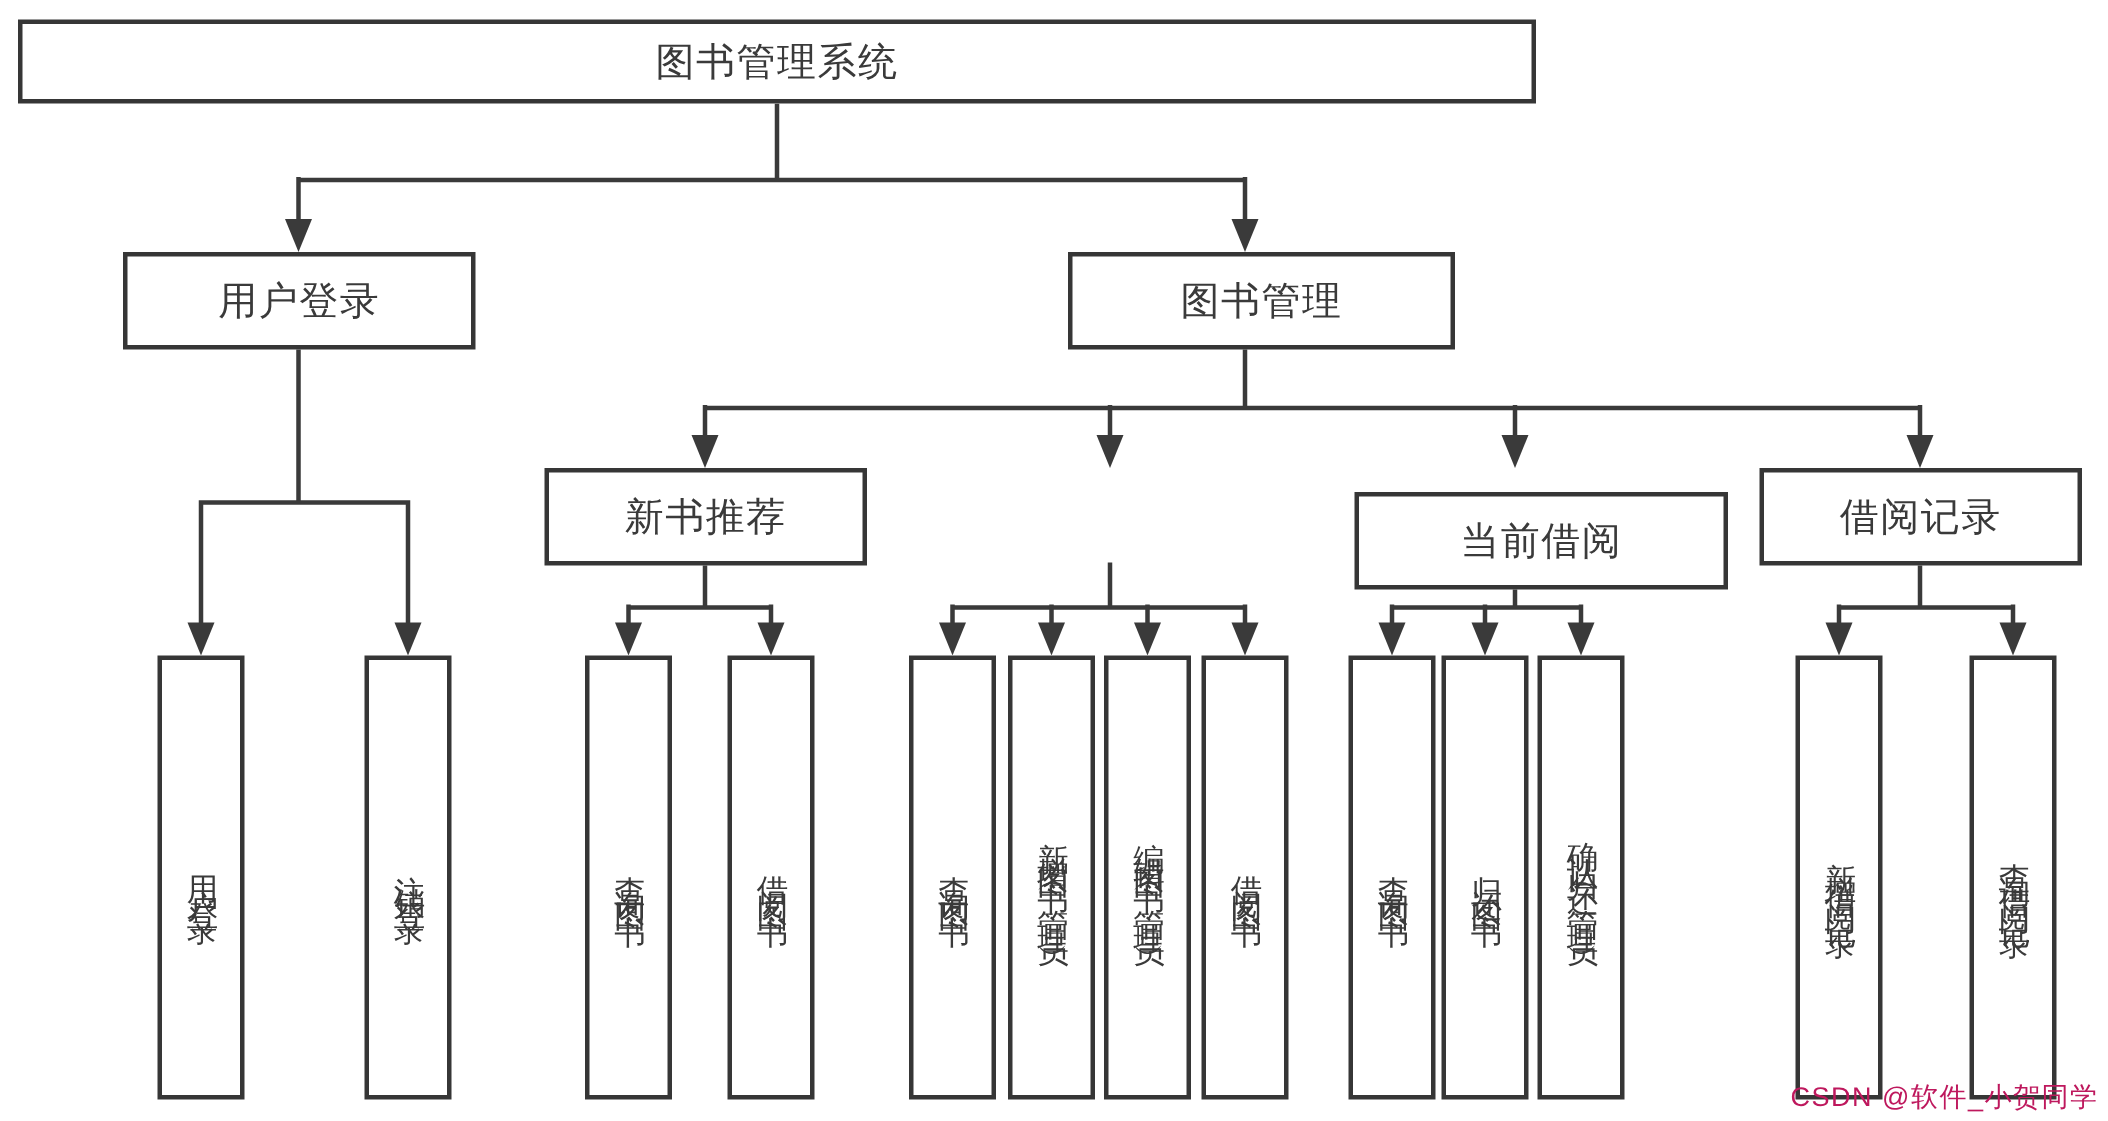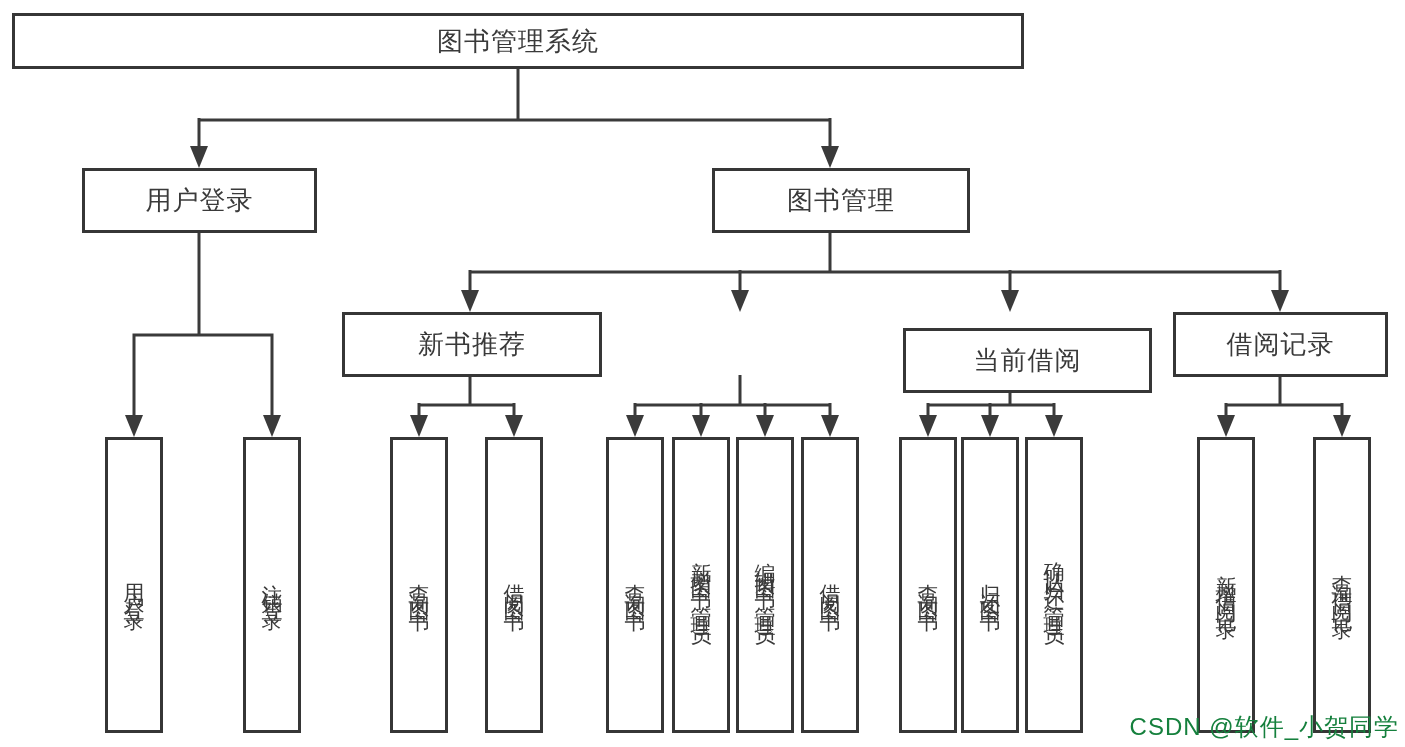--- a/index.html
+++ b/index.html
@@ -12,21 +12,21 @@
     position:absolute;background:#fff;border:3px solid #363636;box-sizing:border-box;
     display:flex;align-items:center;justify-content:center;color:#3a3a3a;z-index:2;
   }
   .node.h .label{font-size:26px;letter-spacing:1px;white-space:nowrap;}
   .node.leaf{width:58px;top:437px;height:296px;}
   .node.leaf .label{
     writing-mode:vertical-rl;text-orientation:mixed;
     font-size:21px;letter-spacing:9px;line-height:1.05;
   }
   .watermark{
-    position:absolute;right:6px;bottom:4px;font-size:24px;color:#15803d;
+    position:absolute;right:6px;bottom:4px;font-size:18px;color:#be185d;
     letter-spacing:1px;z-index:5;white-space:nowrap;
   }
 </style>
 </head>
 <body>
 
 <div class="canvas">
 
   <svg class="connectors" width="1405" height="747">
     <g stroke="#3a3a3a" stroke-width="3" fill="none">
@@ -79,21 +79,21 @@
     <span class="label">图书管理系统</span>
   </div>
 
   <div class="node h" style="left:82px;top:168px;width:235px;height:65px;">
     <span class="label">用户登录</span>
   </div>
   <div class="node h" style="left:712px;top:168px;width:258px;height:65px;">
     <span class="label">图书管理</span>
   </div>
 
-  <div class="node h" style="left:342px;top:312px;width:260px;height:65px;">
+  <div class="node h" style="left:363px;top:312px;width:215px;height:65px;">
     <span class="label">新书推荐</span>
   </div>
   <div class="node h" style="left:903px;top:328px;width:249px;height:65px;">
     <span class="label">当前借阅</span>
   </div>
   <div class="node h" style="left:1173px;top:312px;width:215px;height:65px;">
     <span class="label">借阅记录</span>
   </div>
 
   <div class="node leaf" style="left:105px;">

